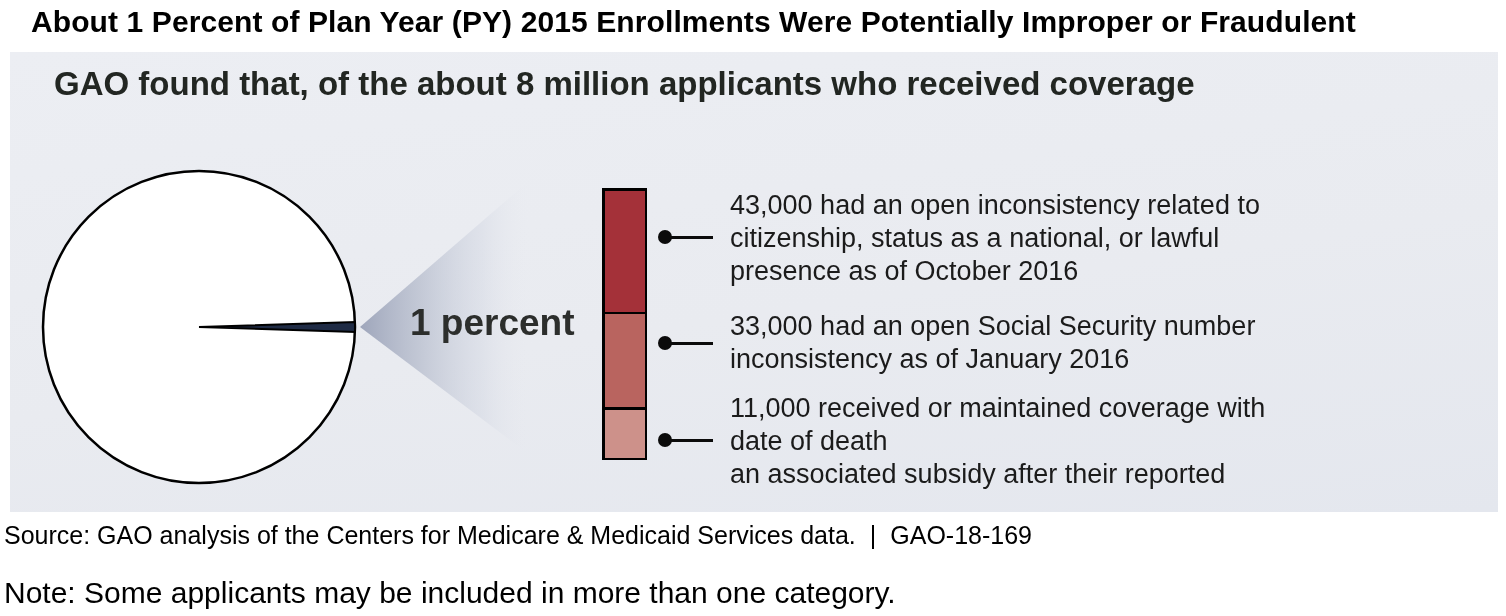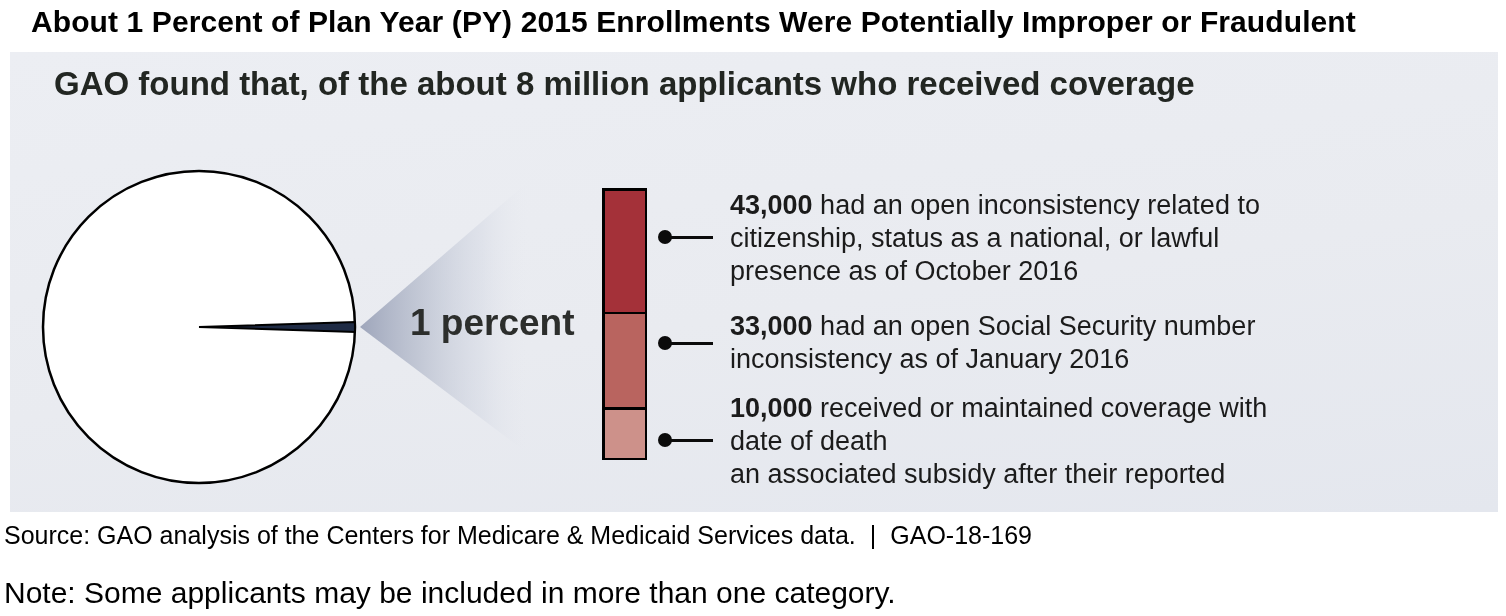--- a/index.html
+++ b/index.html
@@ -38,21 +38,21 @@
   .leader .lline{
     position:absolute;left:13px;top:5.5px;width:42px;height:3px;background:#0b0b0b;
   }
   .ld-1{left:648px;top:178px;}
   .ld-2{left:648px;top:284px;}
   .ld-3{left:648px;top:381px;}
   .annot{
     position:absolute;left:720px;width:640px;
     font-size:27px;line-height:33px;color:#1b1b1b;
   }
-  .annot .val{font-weight:bold;margin-top:29px;}
+  .annot .val{font-weight:normal;margin-top:29px;}
   .an-1{top:137px;}
   .an-2{top:258px;}
   .an-3{top:340px;}
   .source-line{
     position:absolute;left:4px;top:521px;font-size:25px;color:#000;
   }
   .source-line .sep{margin:0 14px;}
   .note-line{
     position:absolute;left:4px;top:576px;font-size:30px;color:#000;
   }
@@ -109,21 +109,21 @@
     <div>presence as of October 2016</div>
   </div>
 
   <div class="annot an-2">
     <div><span class="val">33,000</span> <span>had an open Social Security number</span></div>
     <div>inconsistency as of January 2016</div>
     <div></div>
   </div>
 
   <div class="annot an-3">
-    <div><span class="val">10,000</span> <span>received or maintained coverage with</span></div>
+    <div><span class="val">11,000</span> <span>received or maintained coverage with</span></div>
     <div>date of death</div>
     <div>an associated subsidy after their reported</div>
   </div>
 
 </div>
 
 <div class="source-line">
   <span>Source: GAO analysis of the Centers for Medicare &amp; Medicaid Services data.</span><span class="sep">|</span><span>GAO-18-169</span>
 </div>
 

